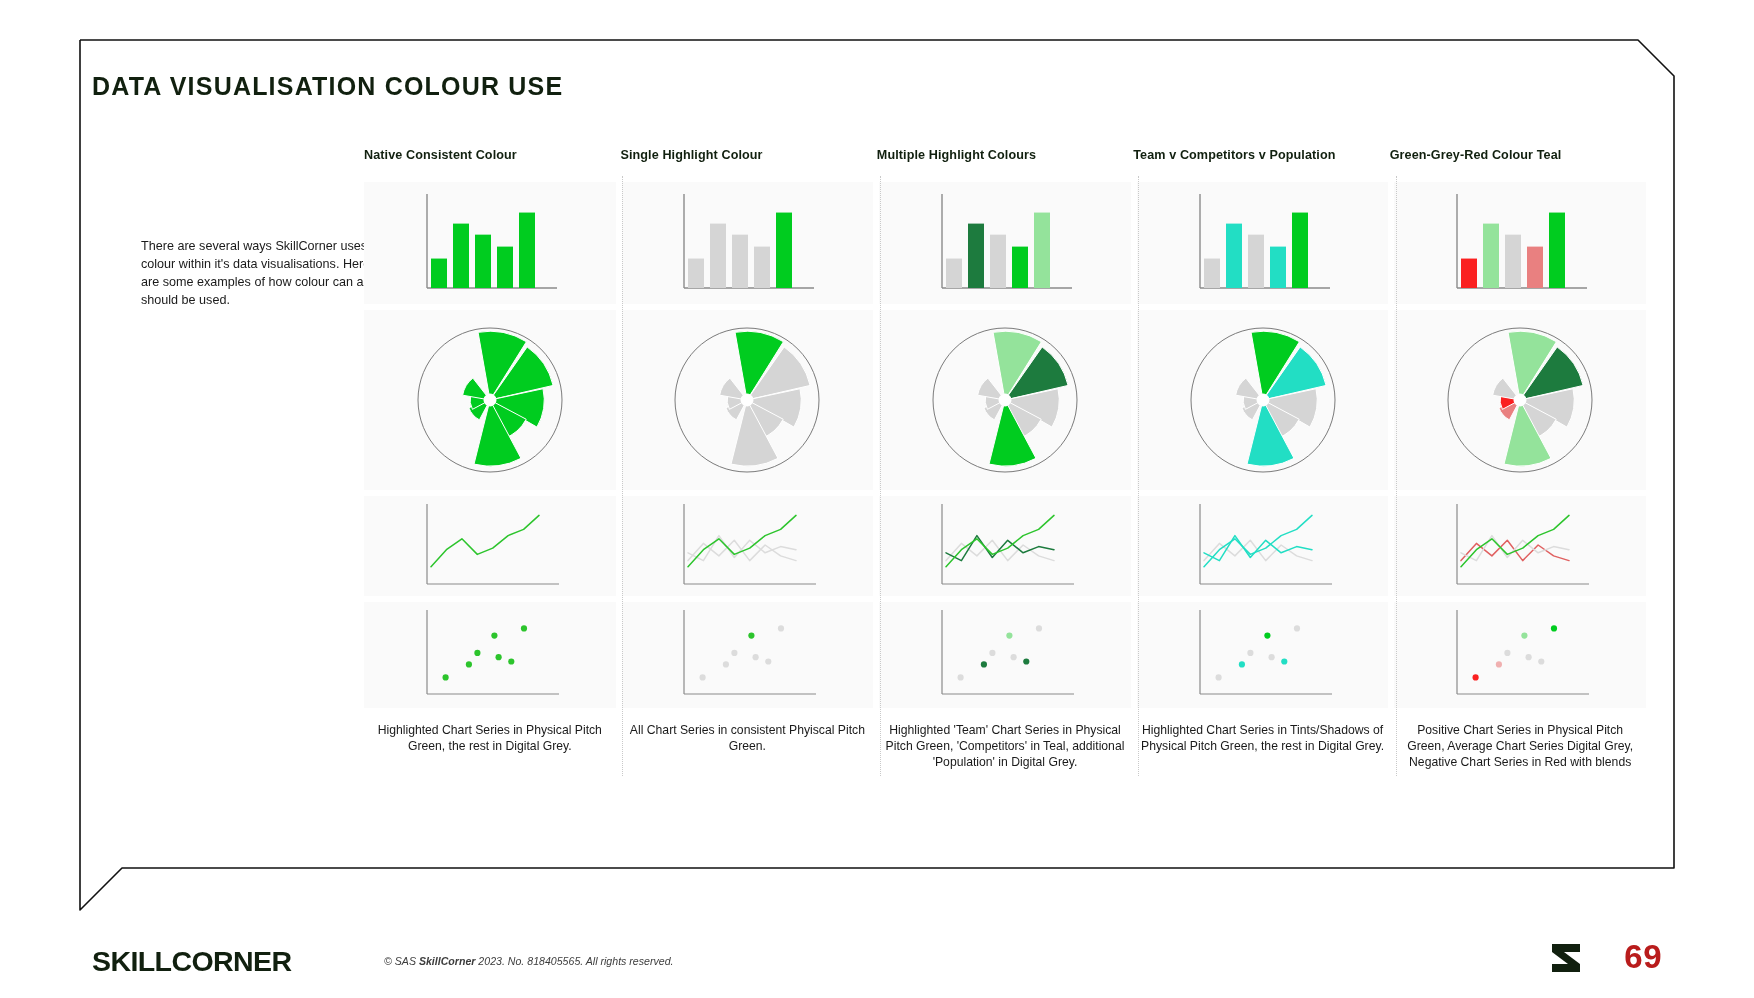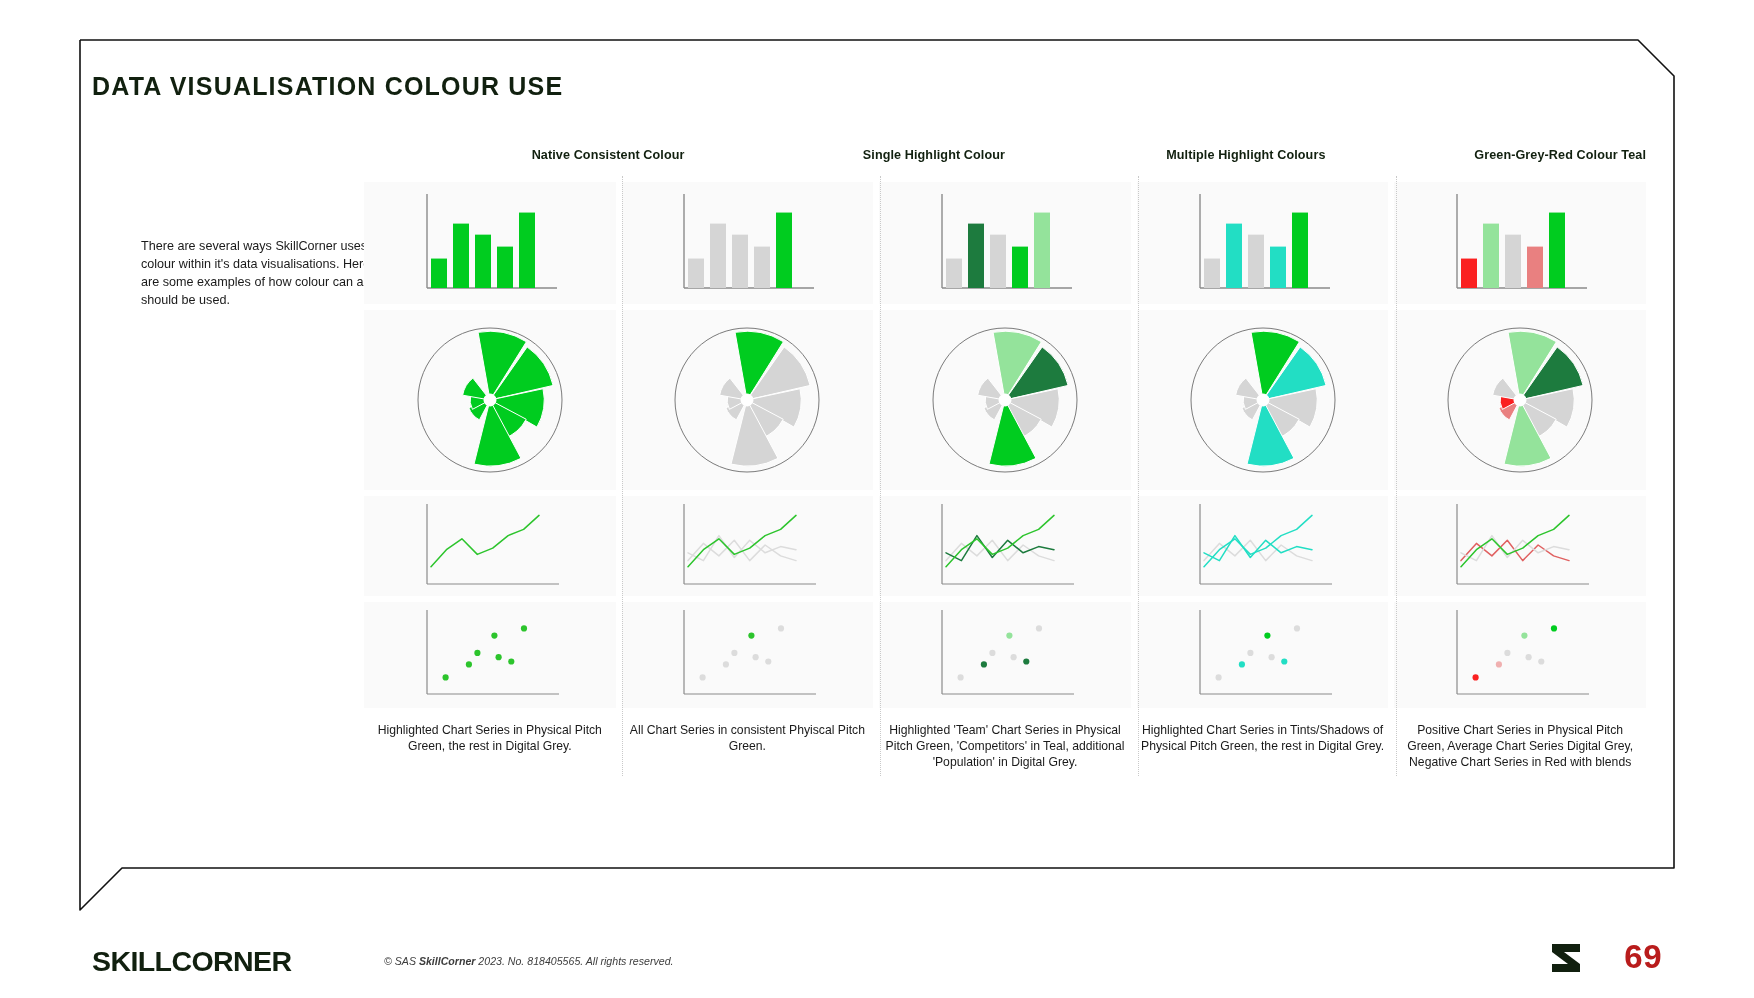--- a/index.html
+++ b/index.html
@@ -19,21 +19,21 @@
   
   .intro{
     position:absolute;left:104px;top:238px;width:240px;
     font-size:12.6px;line-height:1.42;color:#1a1a1a;font-weight:400;margin-left:37px;
   }
 
   
   .grid{position:absolute;left:364px;top:148px;width:1282px;}
   .col-headers{display:flex;height:28px;}
   .col-header{
-    flex:1 1 0;text-align:right;font-size:12.6px;font-weight:700;
+    flex:1 1 0;text-align:left;font-size:12.6px;font-weight:700;
     color:#11200f;letter-spacing:.1px;
   }
   .rows{margin-top:6px;}
   .row{display:flex;margin-bottom:6px;}
   .cell{
     flex:1 1 0;background:#fafafa;position:relative;
     margin-right:6px;display:flex;align-items:center;justify-content:center;
   }
   .cell:last-child{margin-right:0;}
   .row-bar .cell{height:122px;}
@@ -81,20 +81,21 @@
 <div class="page-title">DATA VISUALISATION COLOUR USE</div>
 
 <div class="intro">There are several ways SkillCorner uses colour within it's data visualisations. Here are some examples of how colour can and should be used.</div>
 
 <div class="grid">
 
   <div class="col-headers">
     <div class="col-header">Native Consistent Colour</div>
     <div class="col-header">Single Highlight Colour</div>
     <div class="col-header">Multiple Highlight Colours</div>
+    <div class="col-header">Team v Competitors v Population</div>
     <div class="col-header">Green-Grey-Red Colour Teal</div>
   </div>
 
   <div class="rows">
     <div class="row row-bar">
       <div class="cell">
           <svg class="cv" width="250" height="122" viewBox="0 0 250 122">
             <line x1="62" y1="12" x2="62" y2="106" stroke="#8a8a8a" stroke-width="1.4"></line>
             <line x1="62" y1="106" x2="192" y2="106" stroke="#8a8a8a" stroke-width="1.4"></line>
             <rect x="66" y="76.56" width="16" height="29.44" fill="#00cc1f"></rect>

